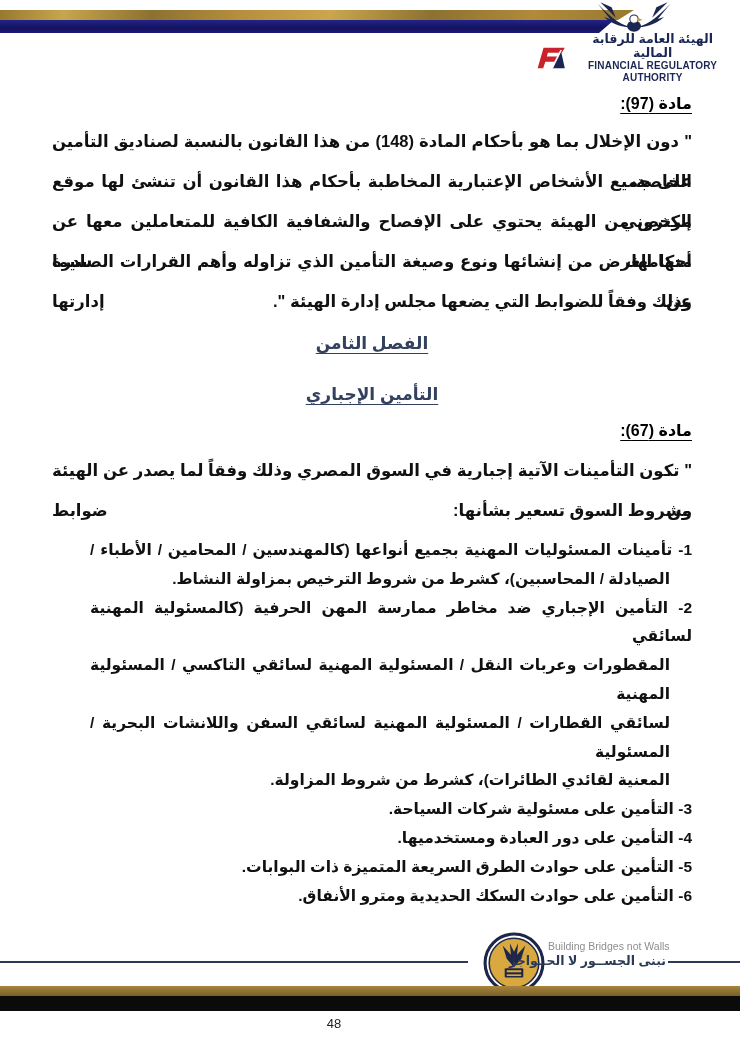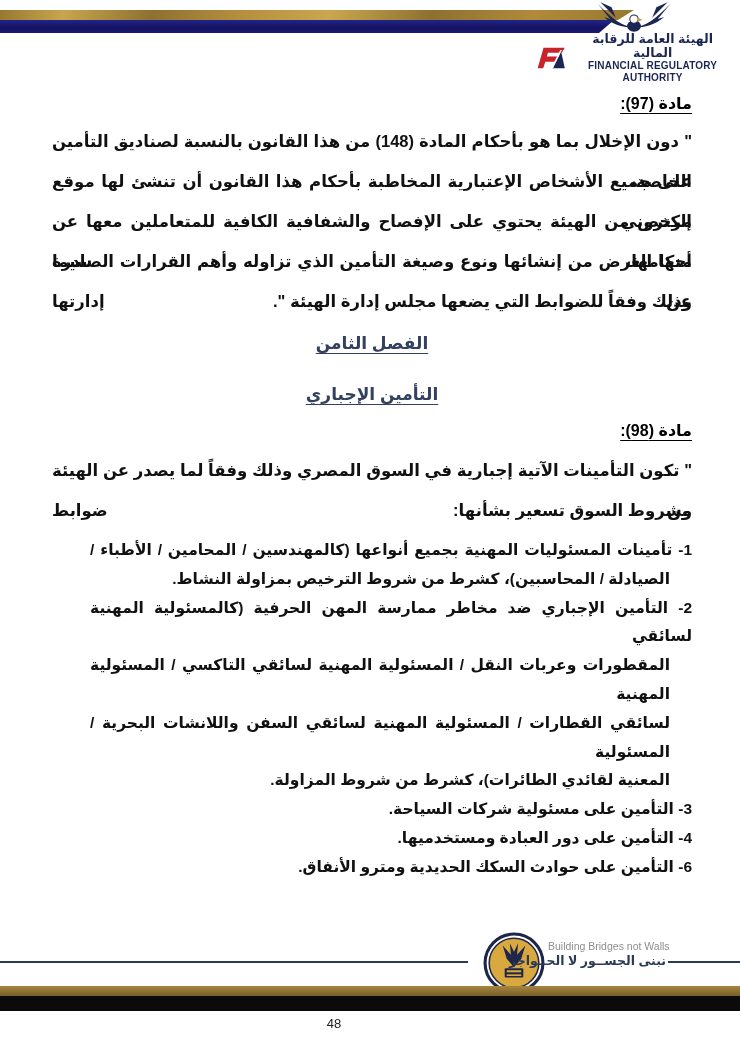--- a/index.html
+++ b/index.html
@@ -98,21 +98,21 @@
     <div class="pl j">" دون الإخلال بما هو بأحكام المادة (148) من هذا القانون بالنسبة لصناديق التأمين الخاصة،</div>
     <div class="pl j">على جميع الأشخاص الإعتبارية المخاطبة بأحكام هذا القانون أن تنشئ لها موقع إلكتروني</div>
     <div class="pl j">مرخص من الهيئة يحتوي على الإفصاح والشفافية الكافية للمتعاملين معها عن أحكامها، سيما</div>
     <div class="pl j">منها الغرض من إنشائها ونوع وصيغة التأمين الذي تزاوله وأهم القرارات الصادرة عن إدارتها</div>
     <div class="pl">وذلك وفقاً للضوابط التي يضعها مجلس إدارة الهيئة ".</div>
   </div>
 
   <div class="center-head ch1">الفصل الثامن</div>
   <div class="center-head ch2">التأمين الإجباري</div>
 
-  <h3 class="madda madda-98">مادة (98):</h3>
+  <h3 class="madda madda-98">مادة (67):</h3>
 
   <div class="para2">
     <div class="pl j">" تكون التأمينات الآتية إجبارية في السوق المصري وذلك وفقاً لما يصدر عن الهيئة من ضوابط</div>
     <div class="pl">وشروط السوق تسعير بشأنها:</div>
   </div>
 
   <div class="list">
     <div class="item">
       <div class="il j"><span class="num">1-</span> <span>تأمينات المسئوليات المهنية بجميع أنواعها (كالمهندسين / المحامين / الأطباء /</span></div>
       <div class="il cont">الصيادلة / المحاسبين)، كشرط من شروط الترخيص بمزاولة النشاط.</div>
@@ -121,20 +121,23 @@
       <div class="il j"><span class="num">2-</span> <span>التأمين الإجباري ضد مخاطر ممارسة المهن الحرفية (كالمسئولية المهنية لسائقي</span></div>
       <div class="il j cont">المقطورات وعربات النقل / المسئولية المهنية لسائقي التاكسي / المسئولية المهنية</div>
       <div class="il j cont">لسائقي القطارات / المسئولية المهنية لسائقي السفن واللانشات البحرية / المسئولية</div>
       <div class="il cont">المعنية لقائدي الطائرات)، كشرط من شروط المزاولة.</div>
     </div>
     <div class="item">
       <div class="il"><span class="num">3-</span> <span>التأمين على مسئولية شركات السياحة.</span></div>
     </div>
     <div class="item">
       <div class="il"><span class="num">4-</span> <span>التأمين على دور العبادة ومستخدميها.</span></div>
+    </div>
+    <div class="item">
+      <div class="il"><span class="num">5-</span> <span>التأمين على حوادث الطرق السريعة المتميزة ذات البوابات.</span></div>
     </div>
     <div class="item">
       <div class="il"><span class="num">6-</span> <span>التأمين على حوادث السكك الحديدية ومترو الأنفاق.</span></div>
     </div>
   </div>
 </main>
 
 <div class="f-line-left"></div>
 <div class="f-line-right"></div>
 

